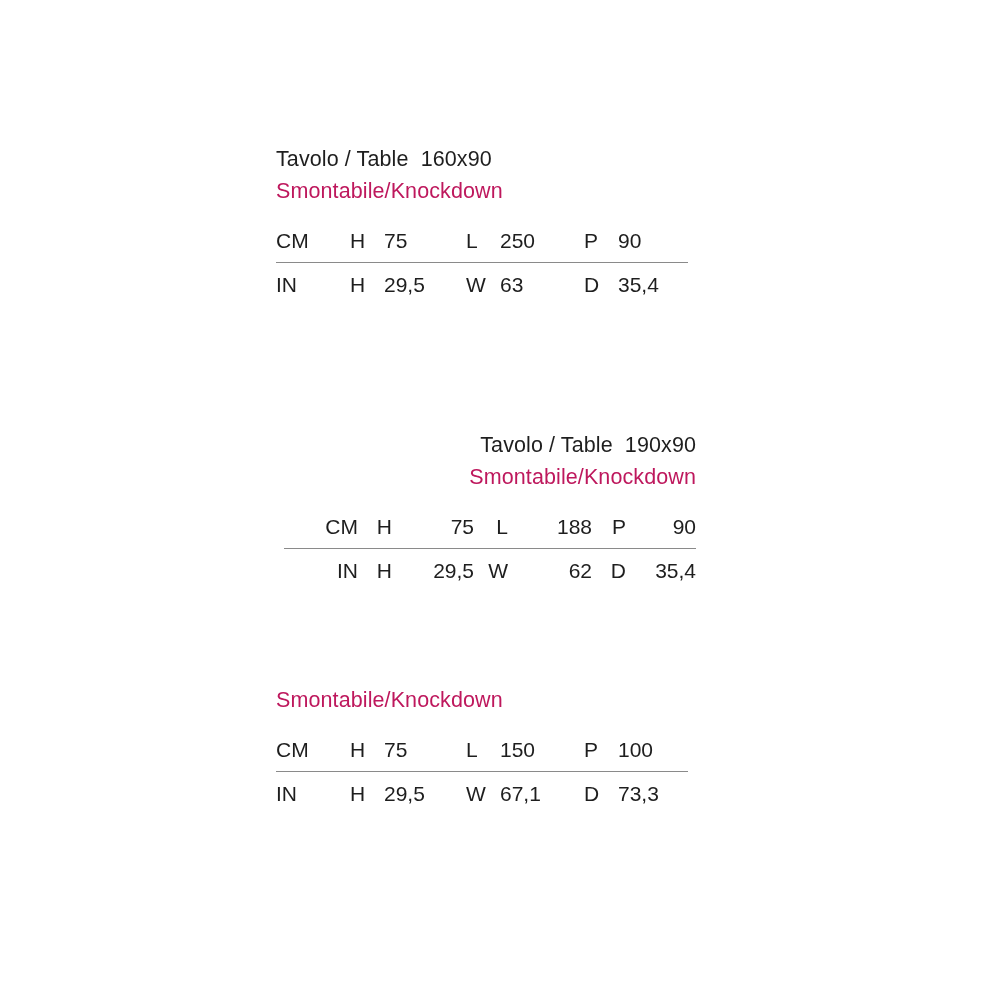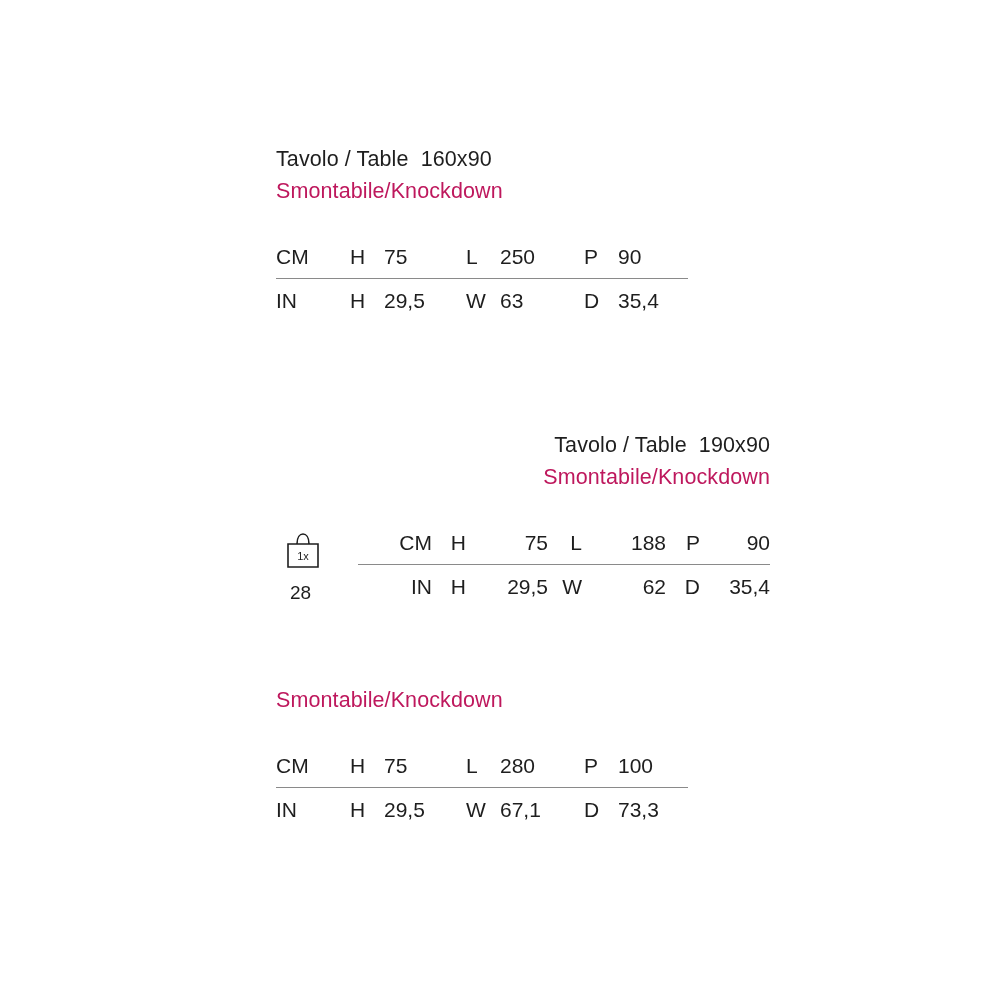--- a/index.html
+++ b/index.html
@@ -36,21 +36,21 @@
   }
   .spec-subtitle {
     font-size: 21.5px;
     line-height: 32px;
     letter-spacing: 0.1px;
     white-space: pre;
     color: #be185d;
   }
 
   .spec-table {
-    margin-top: 36px;
+    margin-top: 20px;
     display: flex;
     flex-direction: row;
     align-items: flex-start;
   }
 
   
   .marker-col {
     width: 74px;
     display: flex;
     flex-direction: column;
@@ -133,30 +133,20 @@
           <span class="cell v-p">35,4</span>
         </div>
       </div>
     </div>
   </div>
 
   <div class="spec-block" style="left:284px; top:429px;text-align:right;">
     <div class="spec-title">Tavolo / Table  190x90</div>
     <div class="spec-subtitle">Smontabile/Knockdown</div>
     <div class="spec-table">
-      <div class="marker-col">
-        <div class="box-icon">
-          <svg width="34" height="38" viewBox="0 0 34 38" fill="none" xmlns="http://www.w3.org/2000/svg">
-            <path d="M2 13 H32 V36 H2 Z" stroke="#1e1e1e" stroke-width="1.6" fill="none"></path>
-            <path d="M11 13 C11 6, 14 3, 17 3 C20 3, 23 6, 23 13" stroke="#1e1e1e" stroke-width="1.6" fill="none"></path>
-            <text x="17" y="29" font-family="Liberation Sans, sans-serif" font-size="11" fill="#1e1e1e" text-anchor="middle">1x</text>
-          </svg>
-        </div>
-        <div class="box-weight">28</div>
-      </div>
       <div class="rows">
         <div class="row top">
           <span class="cell unit">CM</span>
           <span class="cell k-h">H</span>
           <span class="cell v-h">75</span>
           <span class="cell k-l">L</span>
           <span class="cell v-l">188</span>
           <span class="cell k-p">P</span>
           <span class="cell v-p">90</span>
         </div>
@@ -175,21 +165,21 @@
 
   <div class="spec-block" style="left:276px; top:684px;">
     <div class="spec-subtitle">Smontabile/Knockdown</div>
     <div class="spec-table">
       <div class="rows">
         <div class="row top">
           <span class="cell unit">CM</span>
           <span class="cell k-h">H</span>
           <span class="cell v-h">75</span>
           <span class="cell k-l">L</span>
-          <span class="cell v-l">280</span>
+          <span class="cell v-l">150</span>
           <span class="cell k-p">P</span>
           <span class="cell v-p">100</span>
         </div>
         <div class="row bottom">
           <span class="cell unit">IN</span>
           <span class="cell k-h">H</span>
           <span class="cell v-h">29,5</span>
           <span class="cell k-l">W</span>
           <span class="cell v-l">67,1</span>
           <span class="cell k-p">D</span>

